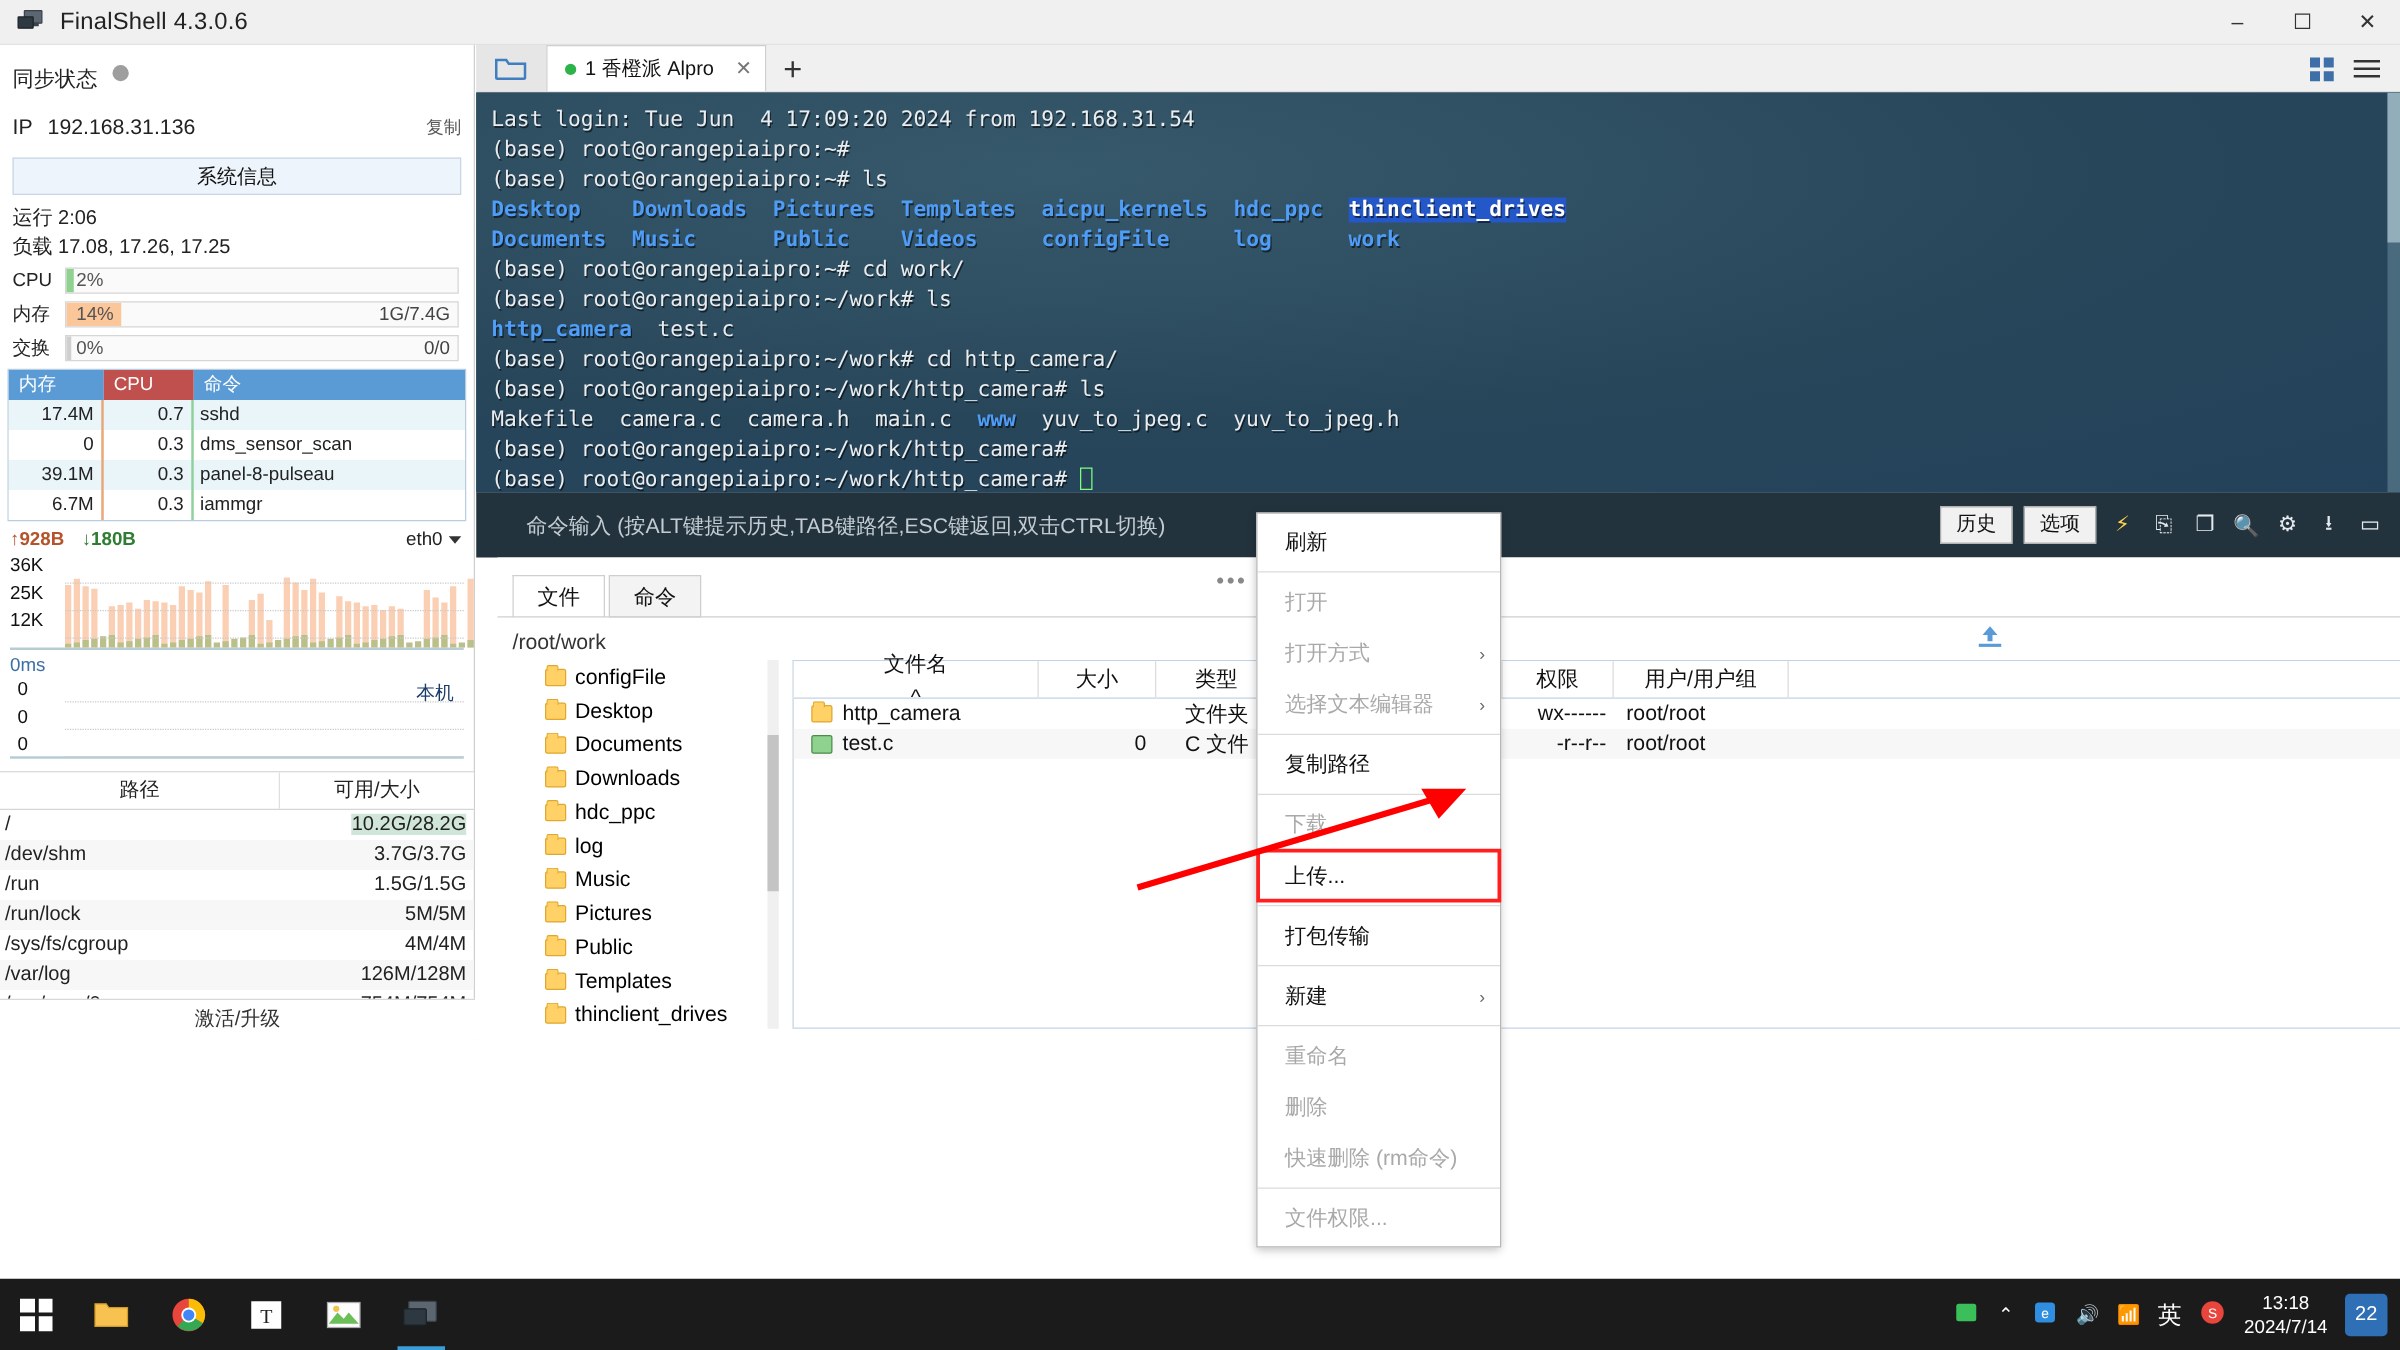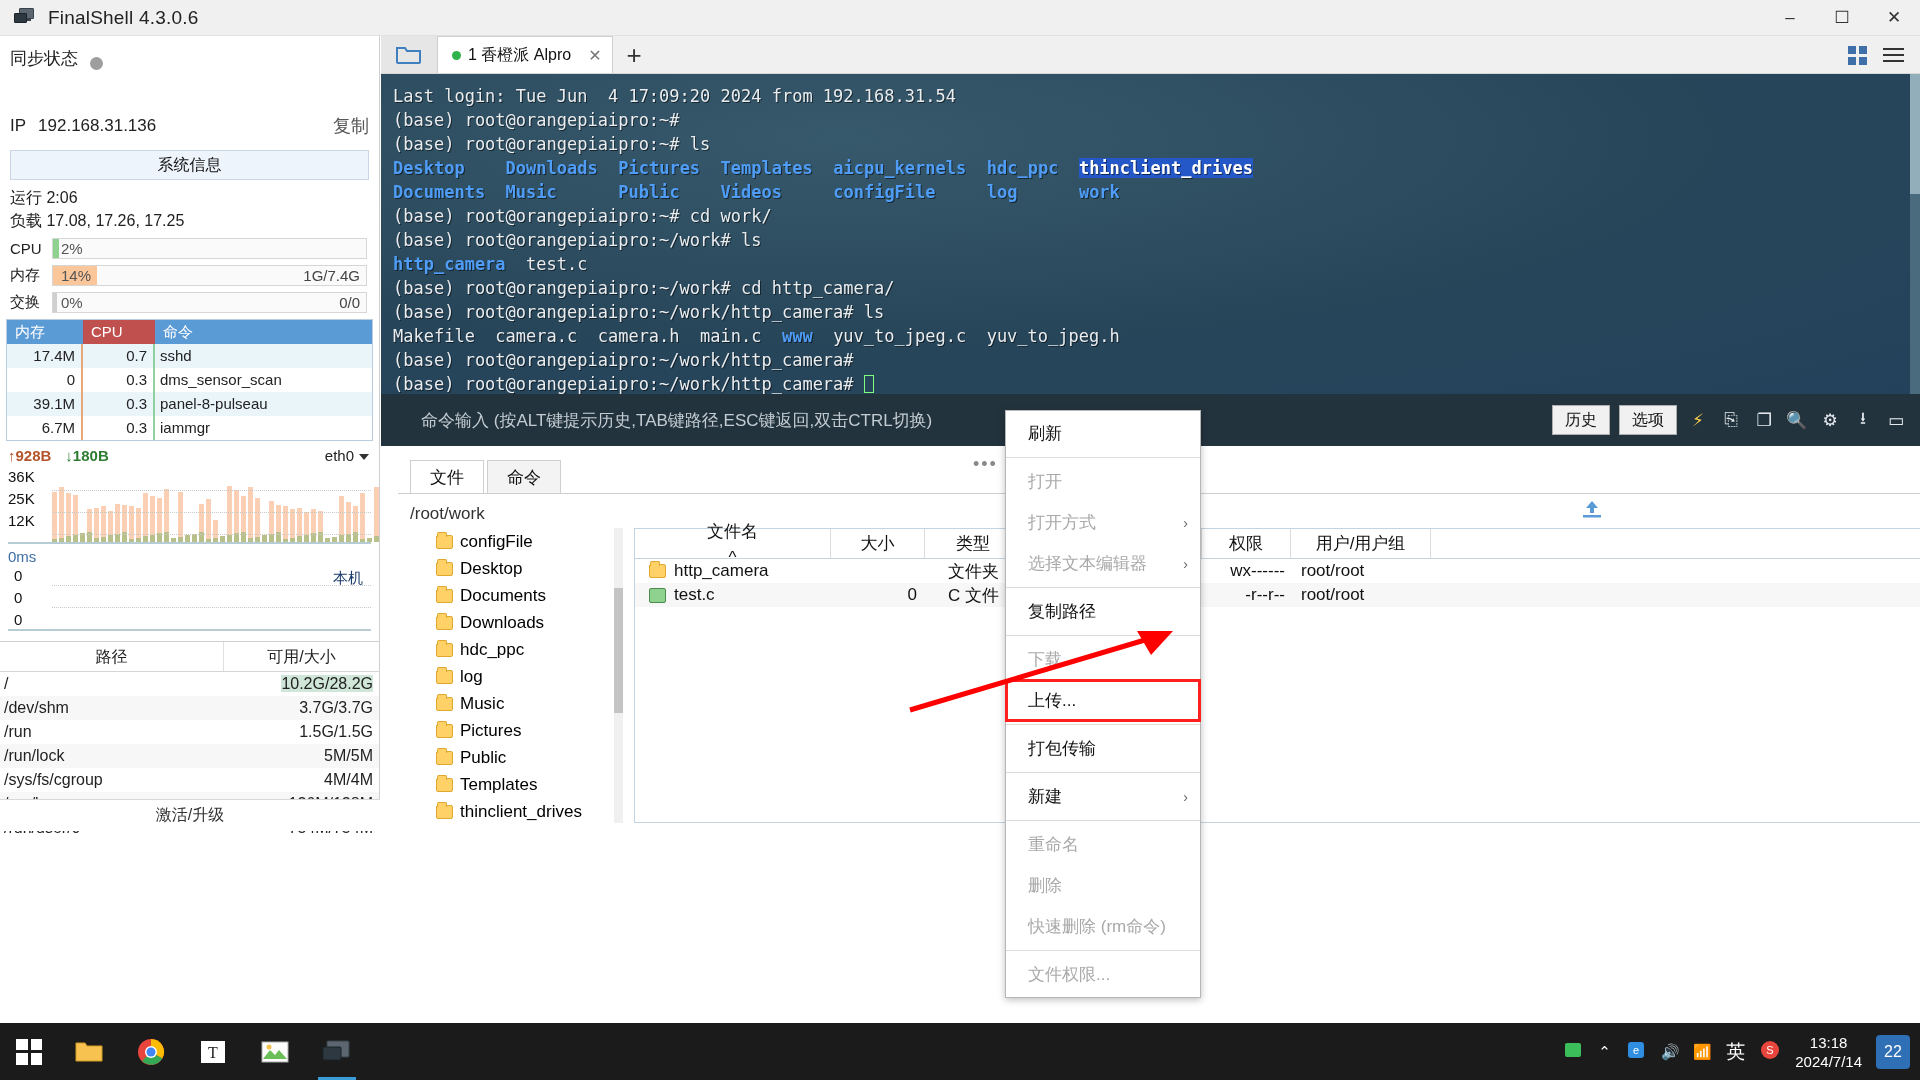--- a/index.html
+++ b/index.html
@@ -26,28 +26,28 @@
     width: 52px; height: 36px; display:flex; align-items:center; justify-content:center;
     font-size: 17px; color: #333;
   }
 
   
   .leftpanel {
     position:absolute; left:0; top:36px; width:380px; height:795px;
     background:#ffffff; border-right:1px solid #cfcfcf;
     font-size: 15px; color:#222;
   }
-  .lp-row { display:flex; align-items:flex-end; padding: 0 10px; }
+  .lp-row { display:flex; align-items:flex-start; padding: 0 10px; margin-top: 16px; }
   .sync-row { height: 34px; }
   .sync-label { font-size: 17px; }
   .sync-dot { width:13px;height:13px;border-radius:50%;background:#9e9e9e;margin-left:12px; }
-  .ip-row { height: 32px; display:flex; align-items:center; padding:0 10px;margin-top:40px; }
+  .ip-row { height: 32px; display:flex; align-items:center; padding:0 10px; }
   .ip-label { font-size:17px; }
   .ip-value { font-size:17px; margin-left:12px; }
-  .copy-link { margin-left:auto; font-size:18px; color:#555; cursor:pointer; }
+  .copy-link { margin-left:auto; font-size:14px; color:#555; cursor:pointer; }
   .sysinfo-btn {
     margin: 8px 10px 0 10px; height: 30px; background:#eef4fb; border:1px solid #c8d6e5;
     display:flex; align-items:center; justify-content:center; font-size:16px; color:#111; cursor:pointer;
   }
   .uptime { padding: 8px 10px 0 10px; font-size:16px; }
   .loadavg { padding: 2px 10px 4px 10px; font-size:16px; }
 
   .meter-row { display:flex; align-items:center; height:25px; padding: 0 12px 0 10px; margin-bottom:2px; }
   .meter-name { width:42px; font-size:15px; color:#222; flex:none; }
   .meter-track {

